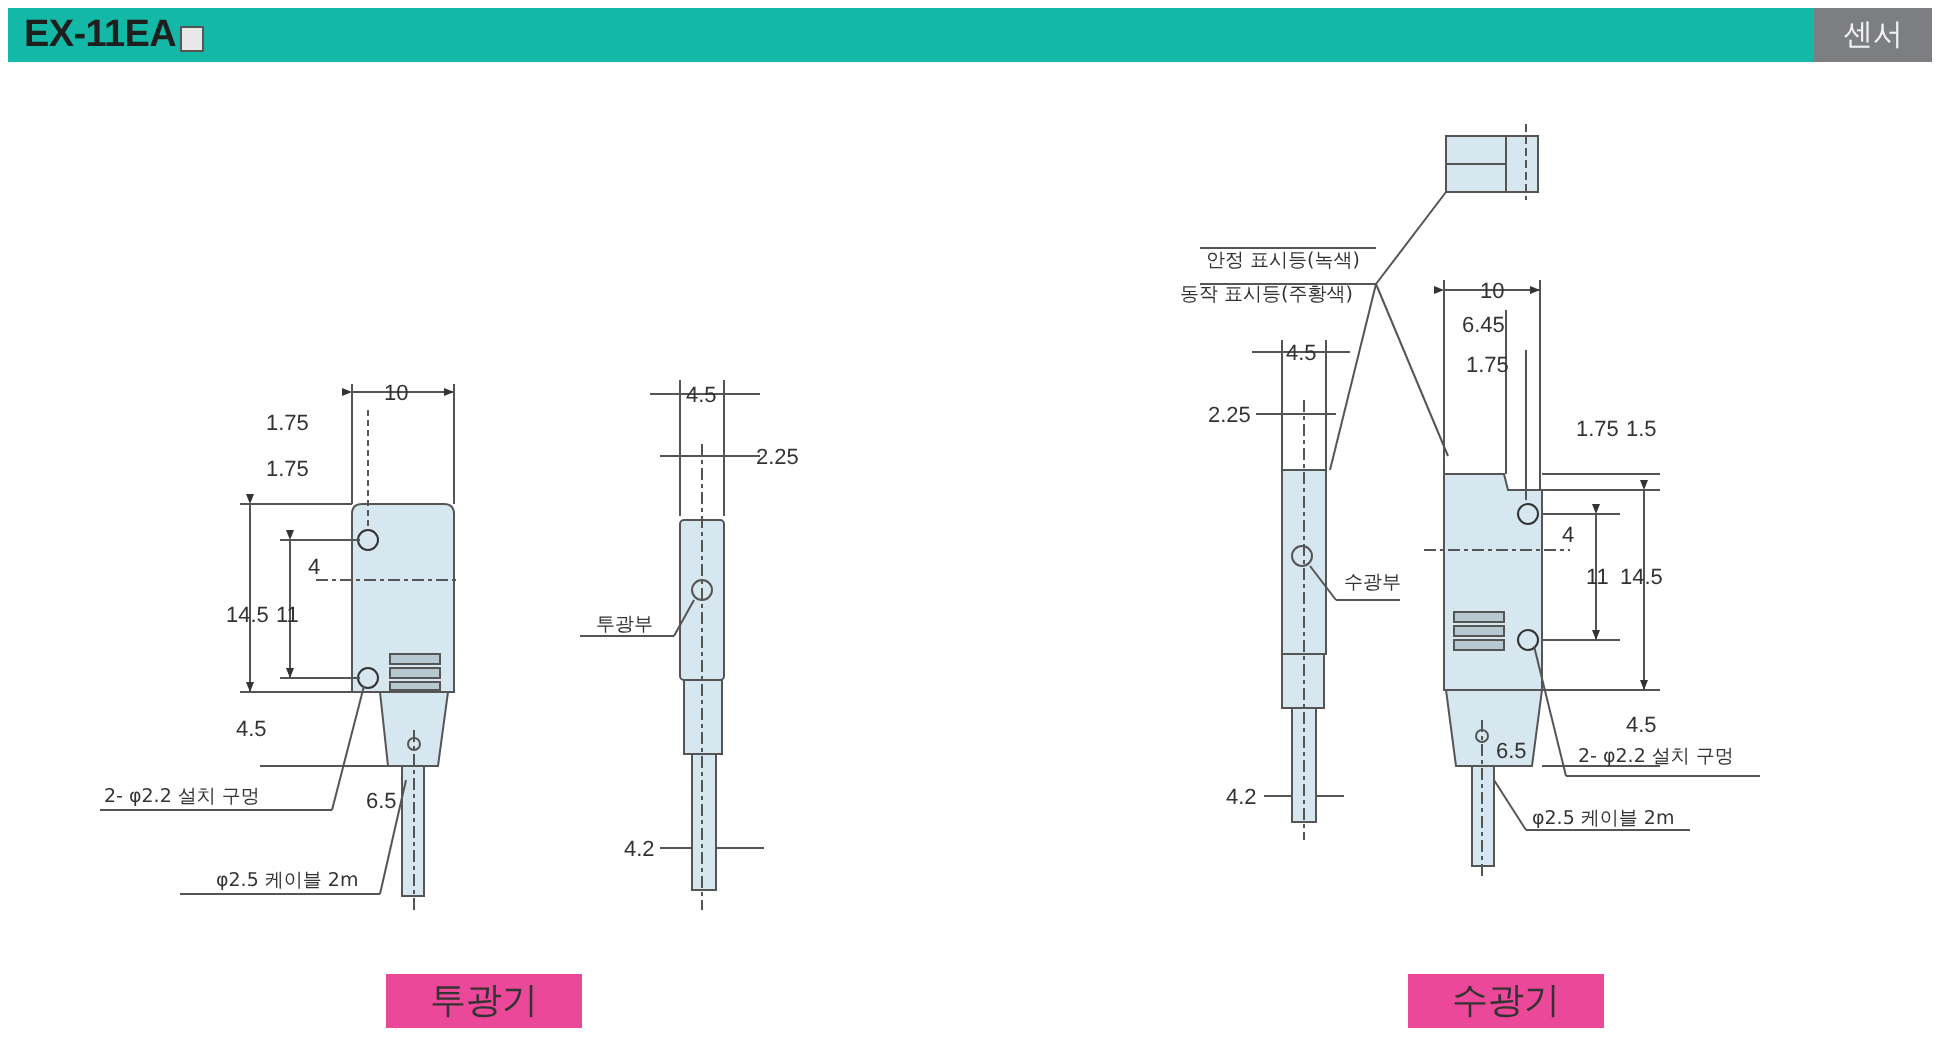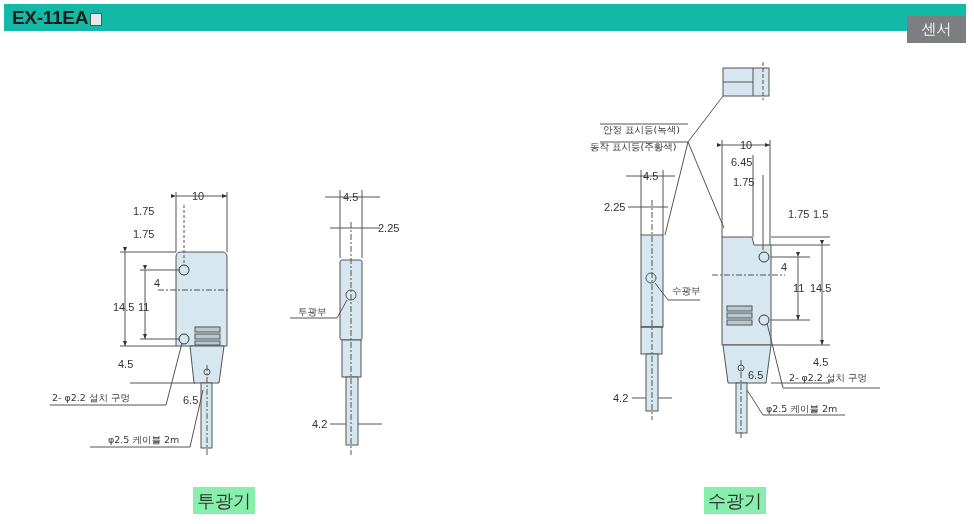--- a/index.html
+++ b/index.html
@@ -1,25 +1,25 @@
 <!DOCTYPE html>
 <html><head>
 <meta charset="utf-8">
 <style>
   html, body { margin: 0; padding: 0; background: #ffffff; }
   body { width: 974px; height: 524px; position: relative; overflow: hidden; font-family: "Liberation Sans", sans-serif; }
   .header-bar { position: absolute; left: 4px; top: 4px; width: 962px; height: 27px; background: #14b8a6; }
   .header-models { position: absolute; left: 8px; top: 2px; display: flex; gap: 22px; font-family: "Liberation Sans", sans-serif; font-weight: bold; font-size: 19px; color: #1e1e1e; letter-spacing: -0.3px; line-height: 24px; }
   .model { display: inline-flex; align-items: center; }
   .model .box { display: inline-block; width: 12px; height: 13px; border: 1.5px solid #555; background: #e8e8e8; margin-left: 2px; margin-top: 2px; box-sizing: border-box; }
-  .header-badge { position: absolute; right: 0; top: 0; width: 59px; height: 27px; background: #7d7e81; color: #f2f2f2; font-size: 15px; text-align: center; line-height: 27px; font-family: "DejaVu Sans", sans-serif; margin-top: 12px; }
+  .header-badge { position: absolute; right: 0; top: 0; width: 59px; height: 27px; background: #7d7e81; color: #f2f2f2; font-size: 15px; text-align: center; line-height: 27px; font-family: "DejaVu Sans", sans-serif; }
   svg.drawing { position: absolute; left: 0; top: 0; }
   .dim { font-family: "Liberation Sans", sans-serif; font-size: 11px; fill: #333; }
   .lbl { font-family: "DejaVu Sans", sans-serif; font-size: 9.5px; fill: #333; }
-  .caption { position: absolute; top: 487px; height: 27px; background: #86efac; color: #333; font-family: "DejaVu Sans", sans-serif; font-size: 18px; line-height: 27px; padding: 0 4px; }
+  .caption { position: absolute; top: 487px; height: 27px; background: #ec4899; color: #333; font-family: "DejaVu Sans", sans-serif; font-size: 18px; line-height: 27px; padding: 0 22px; }
 </style>
 </head>
 <body>
 
 <div class="header-bar">
   <div class="header-models">
     <span class="model">
         <span>EX-11EA</span>
         <span class="box"></span>
       </span>

